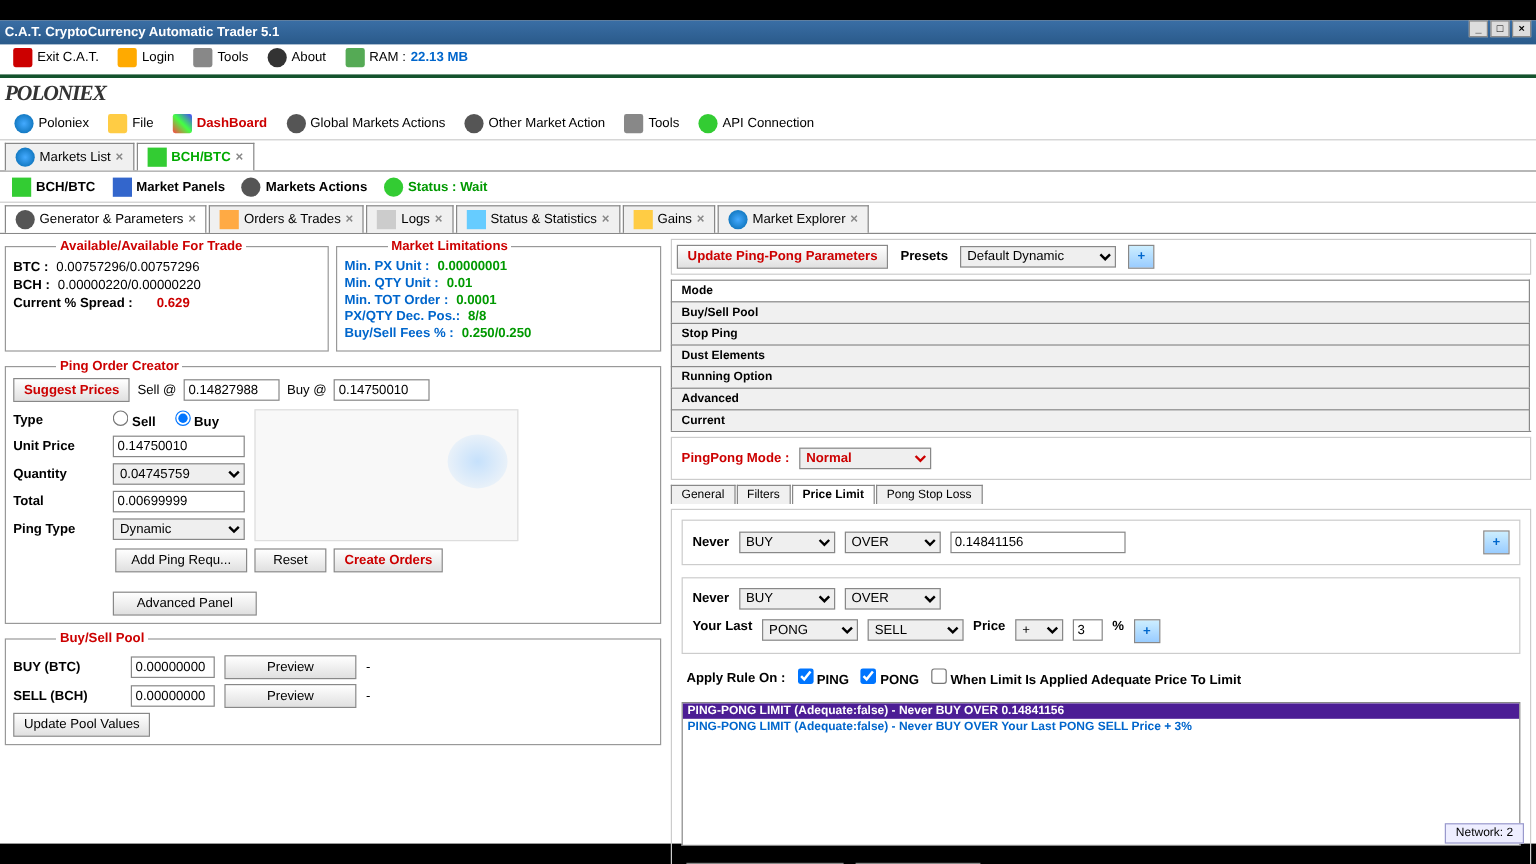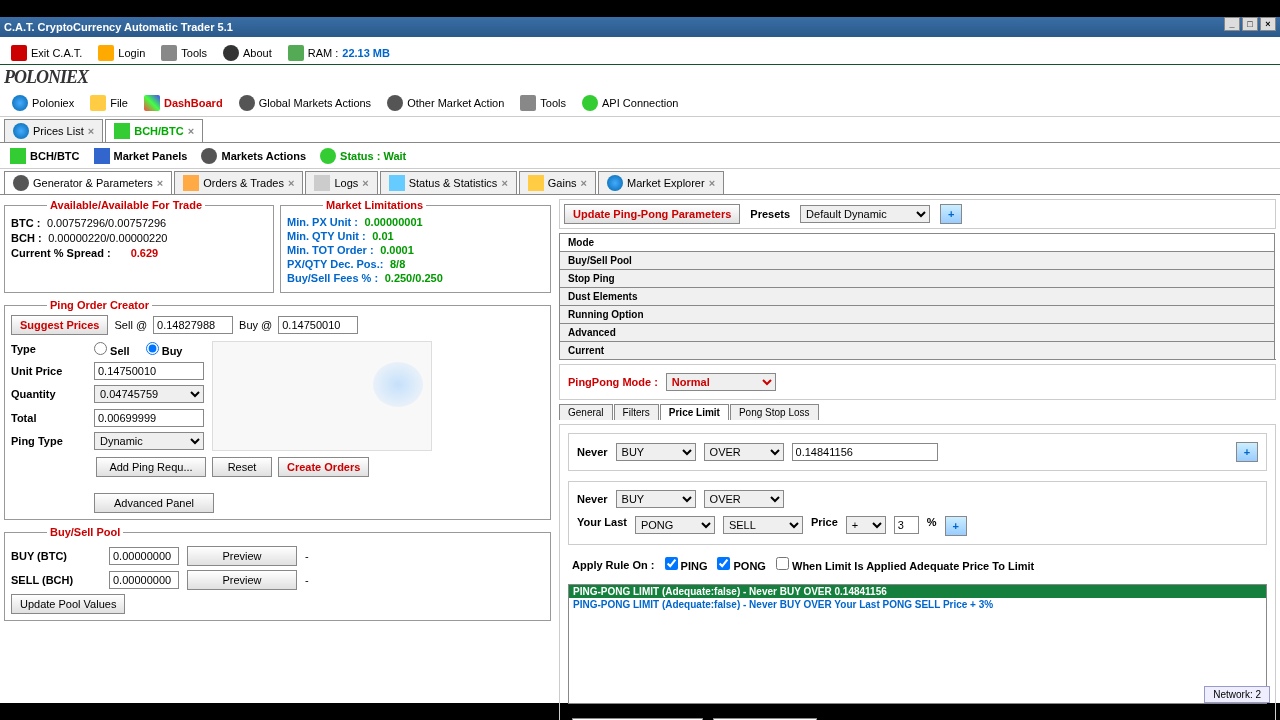--- a/index.html
+++ b/index.html
@@ -1,21 +1,21 @@
 <!DOCTYPE html>
 <html><head>
 <meta charset="utf-8">
 <style>
 * { box-sizing: border-box; margin: 0; padding: 0; font-family: Tahoma, sans-serif; font-size: 11px; }
 body { background: #000; width: 1280px; height: 720px; overflow: hidden; }
 .app { background: #fff; position: absolute; top: 17px; left: 0; right: 0; bottom: 17px; }
 .titlebar { background: linear-gradient(#3a6ea5, #2a5a8a); color: #fff; height: 20px; line-height: 20px; padding: 0 4px; font-weight: bold; display: flex; justify-content: space-between; }
 .titlebar-btns { display: flex; gap: 2px; }
 .titlebar-btns span { background: #ddd; color: #000; width: 16px; height: 14px; text-align: center; line-height: 12px; border: 1px solid #888; font-size: 9px; }
-.menubar { height: 28px; display: flex; align-items: flex-end; gap: 2px; padding: 0 4px; border-bottom: 1px solid #14532d; }
+.menubar { height: 28px; display: flex; align-items: flex-start; gap: 2px; padding: 0 4px; border-bottom: 3px solid #14532d; }
 .menubar .item { display: flex; align-items: center; gap: 4px; padding: 3px 7px; cursor: pointer; }
 .icon { width: 16px; height: 16px; display: inline-block; }
 .icon-exit { background: #c00; border-radius: 2px; }
 .icon-login { background: #fa0; border-radius: 2px; }
 .icon-tools { background: #888; border-radius: 2px; }
 .icon-about { background: #333; border-radius: 50%; }
 .icon-ram { background: #5a5; border-radius: 2px; }
 .ram-val { color: #06c; font-weight: bold; }
 .logo-row { height: 24px; padding: 2px 4px; }
 .logo { font: italic bold 18px serif; color: #333; letter-spacing: -1px; }
@@ -79,21 +79,21 @@
 .sub-tabs2 { display: flex; }
 .sub-tabs2 .stab { padding: 2px 8px; border: 1px solid #888; border-bottom: none; margin-right: 1px; background: #f0f0f0; cursor: pointer; font-size: 10px; }
 .sub-tabs2 .stab.active { background: #fff; font-weight: bold; }
 .rule-area { border: 1px solid #ccc; padding: 8px; display: flex; flex-direction: column; gap: 10px; }
 .rule-row { border: 1px solid #ccc; padding: 8px; display: flex; align-items: center; gap: 8px; flex-wrap: wrap; }
 .rule-row label { font-weight: bold; }
 .plus-btn { width: 22px; height: 20px; background: linear-gradient(#cef,#9cf); border: 1px solid #888; text-align: center; line-height: 18px; cursor: pointer; color: #06c; font-weight: bold; }
 .apply-row { display: flex; align-items: center; gap: 10px; font-weight: bold; padding: 2px 4px; }
 .rules-list { border: 1px solid #888; height: 120px; background: #fff; overflow: auto; }
 .rules-list .rule { padding: 1px 4px; font-size: 10px; color: #06c; font-weight: bold; }
-.rules-list .rule.sel { background: #15803d; color: #fff; }
+.rules-list .rule.sel { background: #4c1d95; color: #fff; }
 .rule-btns { display: flex; gap: 10px; padding: 4px; }
 .statusbar { position: absolute; bottom: 0; right: 10px; background: #eef; border: 1px solid #99c; padding: 2px 8px; font-size: 10px; }
 </style>
 </head>
 <body>
 
 <div class="app">
   <div class="titlebar">
     <span>C.A.T. CryptoCurrency Automatic Trader 5.1</span>
     <div class="titlebar-btns">
@@ -158,21 +158,21 @@
       </div>
     <div class="item">
         <span class="icon icon-api"></span>
         <span>API Connection</span>
       </div>
   </div>
 
   <div class="tabbar">
     <div class="tab">
         <span class="icon icon-globe"></span>
-        <span>Prices List</span>
+        <span>Markets List</span>
         <span class="close">×</span>
       </div>
     <div class="tab active">
         <span class="icon" style="background:#3c3"></span>
         <span class="green">BCH/BTC</span>
         <span class="close">×</span>
       </div>
   </div>
 
   <div class="subtoolbar">

